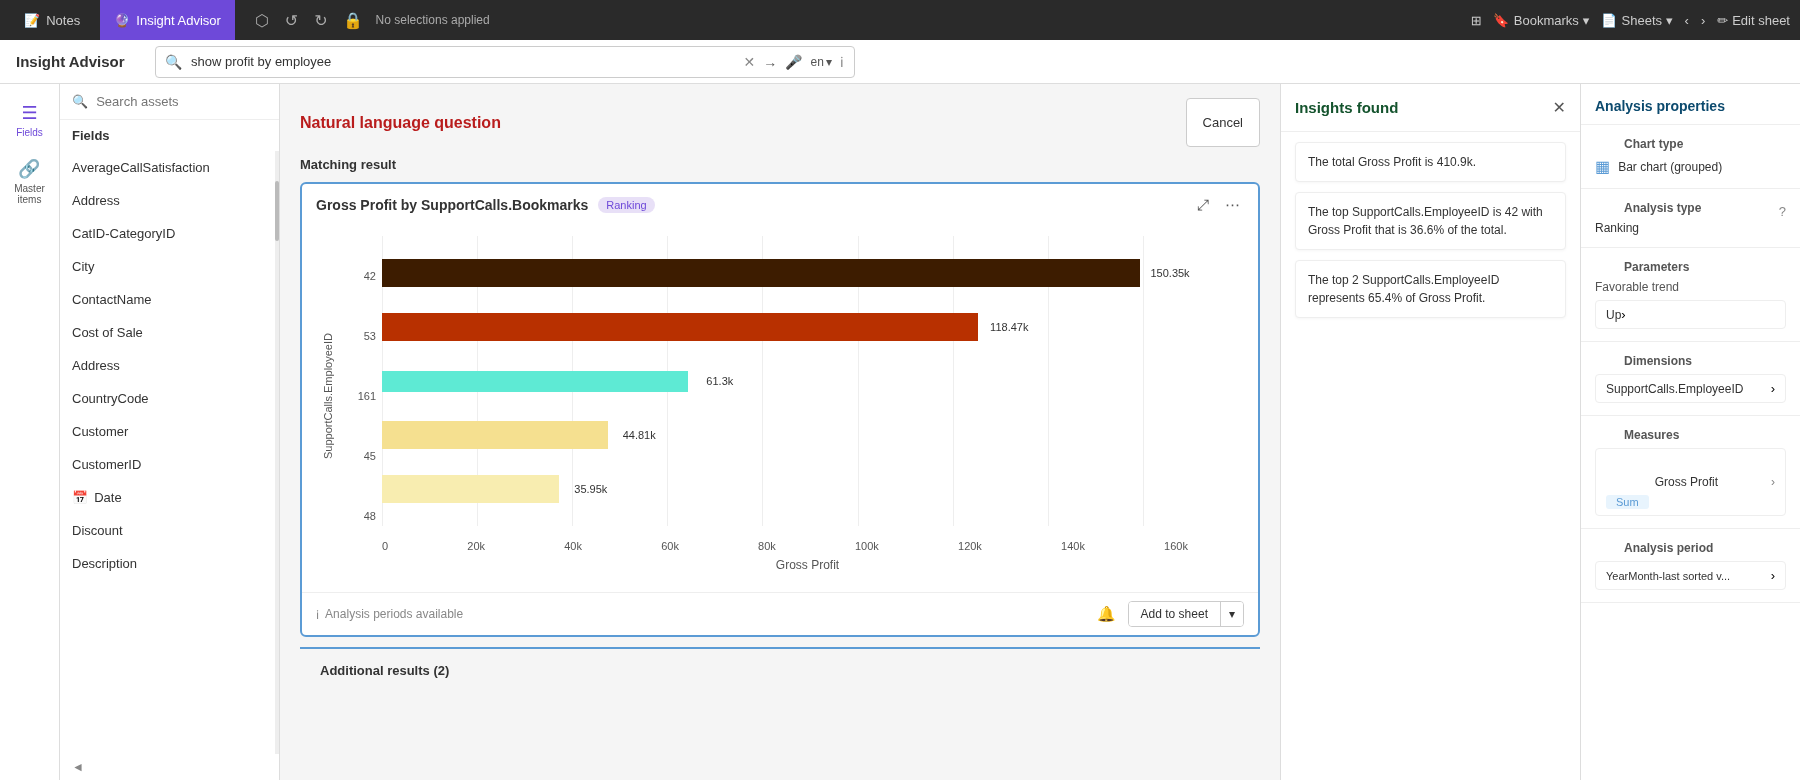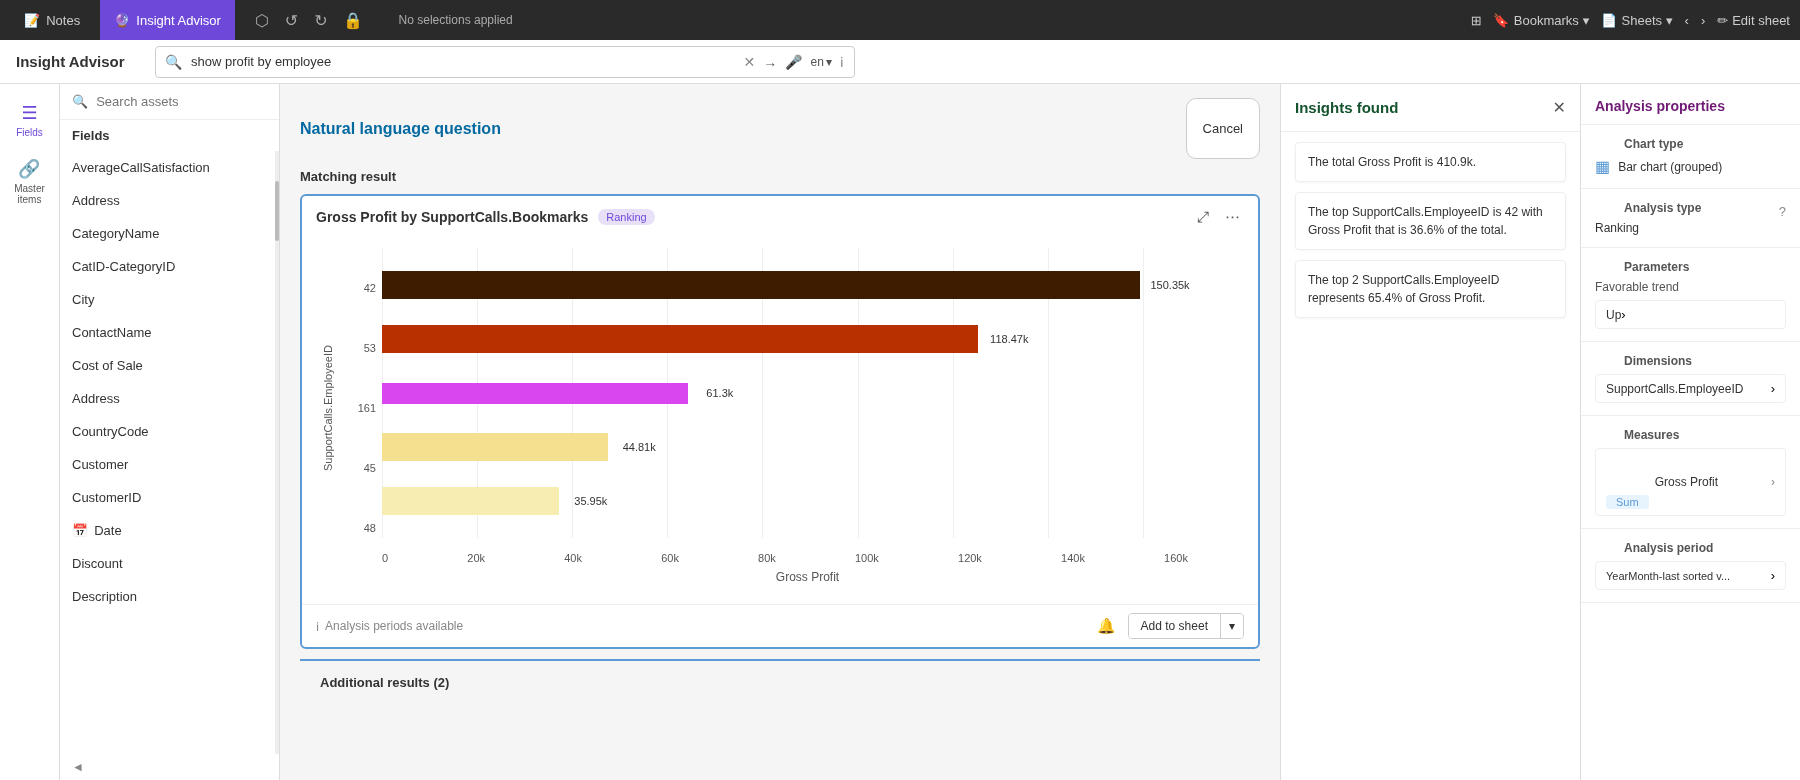--- a/index.html
+++ b/index.html
@@ -36,21 +36,21 @@
     }
     .topbar-icon-btn {
       color: #aaa;
       background: none;
       border: none;
       cursor: pointer;
       font-size: 16px;
       padding: 4px;
     }
     .topbar-selection {
-      margin-left: 23px;
+      margin-left: 0;
       color: #aaa;
       font-size: 12px;
       display: flex;
       align-items: center;
       gap: 6px;
     }
     .topbar-right {
       margin-left: auto;
       display: flex;
       align-items: center;
@@ -226,27 +226,27 @@
     
     .nlq-header {
       padding: 14px 20px 10px;
       display: flex;
       align-items: center;
       justify-content: space-between;
     }
     .nlq-title {
       font-size: 16px;
       font-weight: 600;
-      color: #0369a1;
+      color: #b91c1c;
     }
     .cancel-btn {
-      padding: 22px 16px;
+      padding: 16px 16px;
       border: 1px solid #ccc;
       background: white;
-      border-radius: 10px;
+      border-radius: 4px;
       cursor: pointer;
       font-size: 13px;
       color: #333;
     }
 
     
     .matching-result {
       padding: 0 20px 10px;
       font-size: 13px;
       font-weight: 600;
@@ -417,21 +417,21 @@
     .right-panel {
       width: 220px;
       background: white;
       border-left: 1px solid #ddd;
       overflow-y: auto;
     }
     .right-panel-title {
       padding: 14px 14px 10px;
       font-size: 14px;
       font-weight: 600;
-      color: #701a75;
+      color: #0c4a6e;
       border-bottom: 1px solid #eee;
     }
     .right-panel-section {
       padding: 12px 14px;
       border-bottom: 1px solid #eee;
     }
     .right-panel-section-title {
       font-size: 12px;
       font-weight: 600;
       color: #555;
@@ -621,23 +621,20 @@
       <div class="sidebar-scrollbar">
           <div class="sidebar-scrollbar-thumb"></div>
         </div>
       <div class="sidebar-item">
         <span>AverageCallSatisfaction</span>
       </div>
       <div class="sidebar-item">
         <span>Address</span>
       </div>
       <div class="sidebar-item">
-        <span>CategoryName</span>
-      </div>
-      <div class="sidebar-item">
         <span>CatID-CategoryID</span>
       </div>
       <div class="sidebar-item">
         <span>City</span>
       </div>
       <div class="sidebar-item">
         <span>ContactName</span>
       </div>
       <div class="sidebar-item">
         <span>Cost of Sale</span>
@@ -725,21 +722,21 @@
                   </div>
                 </div>
 
                 <div style="display:flex; align-items:center; height:36px;">
                   <div style="width:74%; height:28px; background:#b83000; display:flex; align-items:center; justify-content:flex-end; padding-right:8px; position:relative;">
                     <span style="position:absolute; right:-50px; font-size:11px; color:#333;">118.47k</span>
                   </div>
                 </div>
 
                 <div style="display:flex; align-items:center; height:36px;">
-                  <div style="width:38%; height:21px; background:#d946ef; display:flex; align-items:center; justify-content:flex-end; padding-right:8px; position:relative;padding-left:22px;">
+                  <div style="width:38%; height:21px; background:#5eead4; display:flex; align-items:center; justify-content:flex-end; padding-right:8px; position:relative;padding-left:22px;">
                     <span style="position:absolute; right:-45px; font-size:11px; color:#333;">61.3k</span>
                   </div>
                 </div>
 
                 <div style="display:flex; align-items:center; height:36px;">
                   <div style="width:28%; height:28px; background:#f5e090; display:flex; align-items:center; justify-content:flex-end; padding-right:8px; position:relative;">
                     <span style="position:absolute; right:-48px; font-size:11px; color:#333;">44.81k</span>
                   </div>
                 </div>
 

